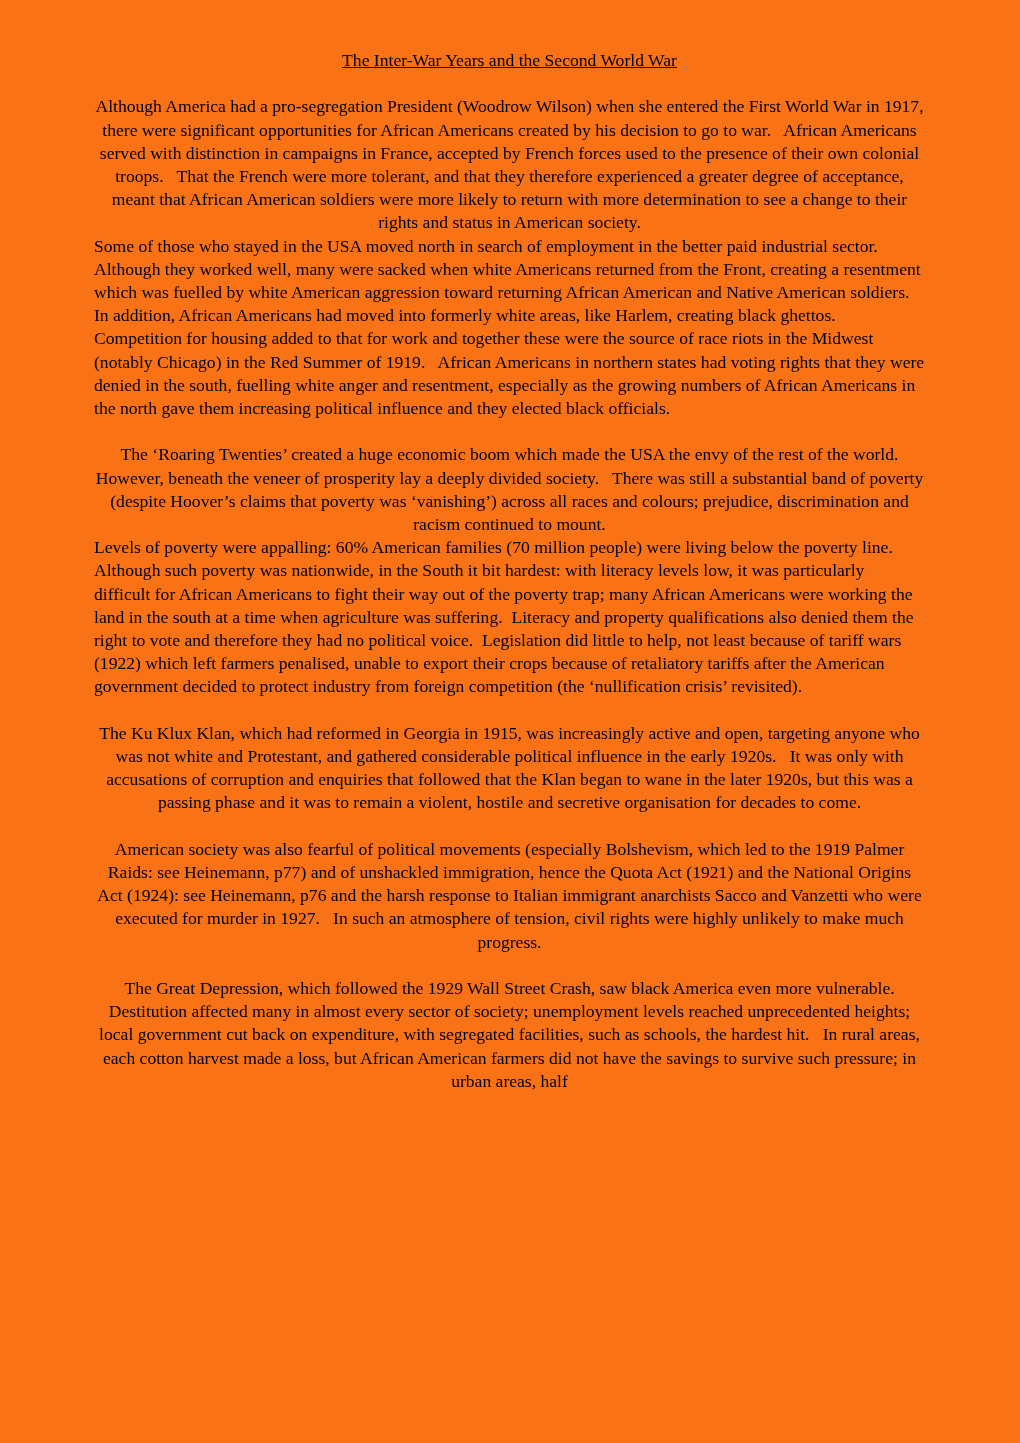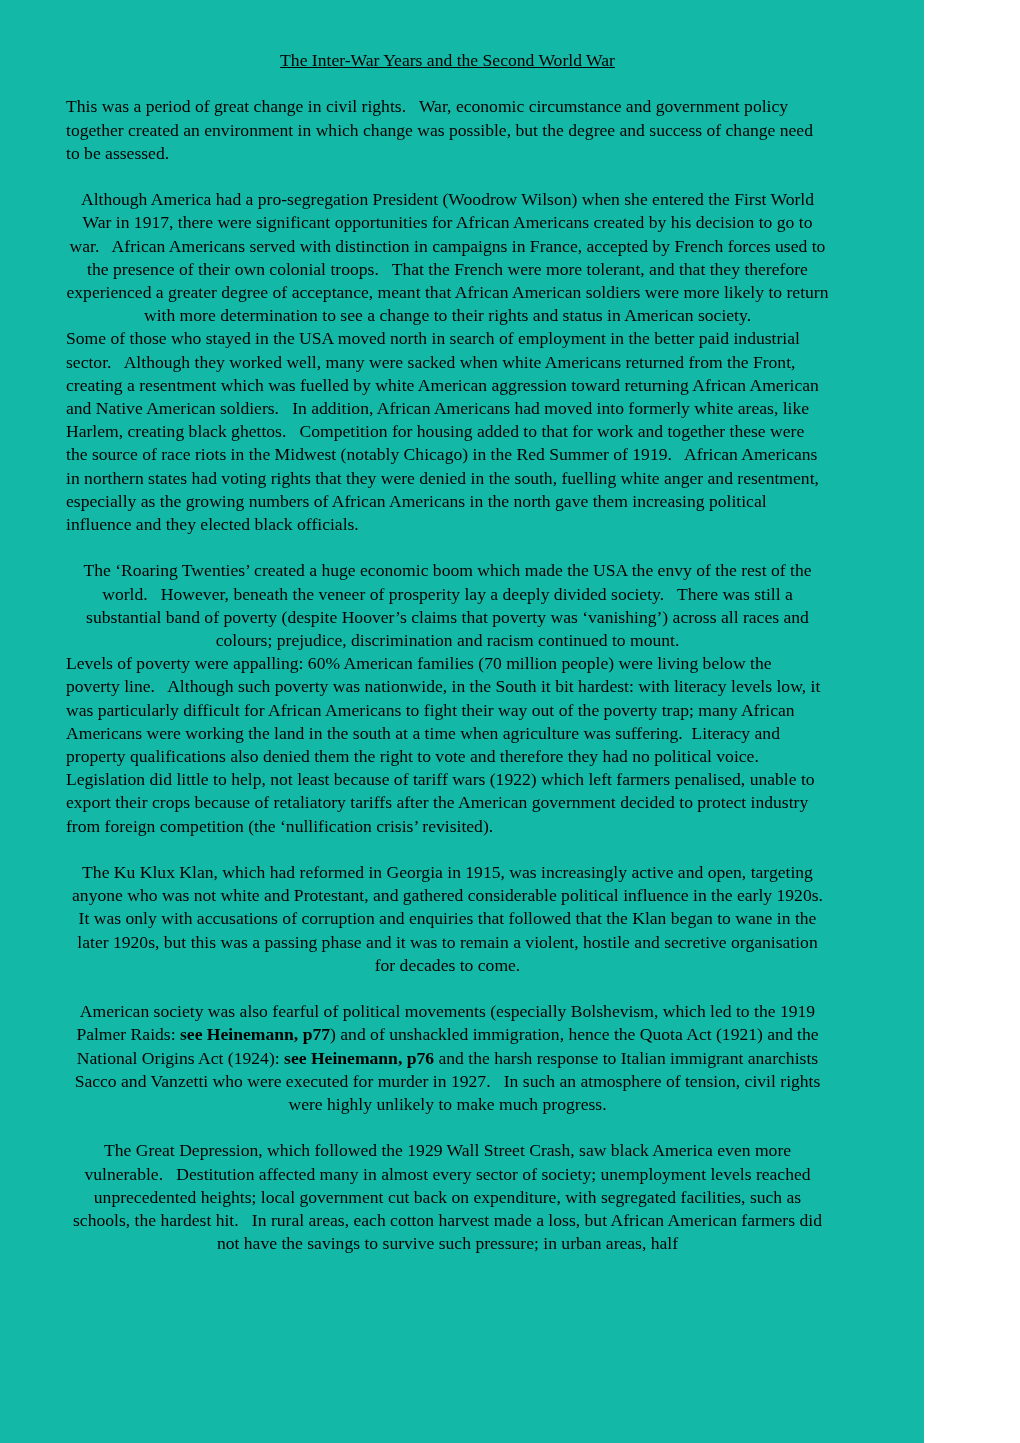--- a/index.html
+++ b/index.html
@@ -2,61 +2,60 @@
 <html><head>
 <meta charset="utf-8">
 <style>
   html, body {
     margin: 0;
     padding: 0;
     background: #ffffff;
   }
   .page {
     position: relative;
-    width: 924px;
+    width: 1020px;
     height: 1443px;
     box-sizing: border-box;
-    background: #14b8a6;
+    background: #f97316;
     color: #000000;
     font-family: "Liberation Serif", "DejaVu Serif", serif;
     font-size: 17.6px;
     line-height: 23.2px;
-    padding: 49px 95px 0 66px;
+    padding: 49px 95px 0 94px;
     overflow: hidden;
   }
   .doc-title {
     margin: 0 0 23.2px 0;
     font-size: 17.6px;
     line-height: 23.2px;
     font-weight: normal;
     text-align: center;
     text-decoration: underline;
   }
   .para {
     margin: 0;
     white-space: pre-wrap;
     text-align: left;
   }
   .gap {
     margin-top: 23.2px;
     text-align: center;
   }
   .bold-ref {
-    font-weight: bold;
+    font-weight: normal;
     margin-top: 22px;
   }
 </style>
 </head>
 <body>
 
 <div class="page">
 
   <h1 class="doc-title">The Inter-War Years and the Second World War</h1>
 
-  <p class="para">This was a period of great change in civil rights.   War, economic circumstance and government policy together created an environment in which change was possible, but the degree and success of change need to be assessed.</p>
 
   <p class="para gap">Although America had a pro-segregation President (Woodrow Wilson) when she entered the First World War in 1917, there were significant opportunities for African Americans created by his decision to go to war.   African Americans served with distinction in campaigns in France, accepted by French forces used to the presence of their own colonial troops.   That the French were more tolerant, and that they therefore experienced a greater degree of acceptance, meant that African American soldiers were more likely to return with more determination to see a change to their rights and status in American society.</p>
 
   <p class="para">Some of those who stayed in the USA moved north in search of employment in the better paid industrial sector.   Although they worked well, many were sacked when white Americans returned from the Front, creating a resentment which was fuelled by white American aggression toward returning African American and Native American soldiers.   In addition, African Americans had moved into formerly white areas, like Harlem, creating black ghettos.   Competition for housing added to that for work and together these were the source of race riots in the Midwest (notably Chicago) in the Red Summer of 1919.   African Americans in northern states had voting rights that they were denied in the south, fuelling white anger and resentment, especially as the growing numbers of African Americans in the north gave them increasing political influence and they elected black officials.</p>
 
   <p class="para gap">The ‘Roaring Twenties’ created a huge economic boom which made the USA the envy of the rest of the world.   However, beneath the veneer of prosperity lay a deeply divided society.   There was still a substantial band of poverty (despite Hoover’s claims that poverty was ‘vanishing’) across all races and colours; prejudice, discrimination and racism continued to mount.</p>
 
   <p class="para">Levels of poverty were appalling: 60% American families (70 million people) were living below the poverty line.   Although such poverty was nationwide, in the South it bit hardest: with literacy levels low, it was particularly difficult for African Americans to fight their way out of the poverty trap; many African Americans were working the land in the south at a time when agriculture was suffering.  Literacy and property qualifications also denied them the right to vote and therefore they had no political voice.  Legislation did little to help, not least because of tariff wars (1922) which left farmers penalised, unable to export their crops because of retaliatory tariffs after the American government decided to protect industry from foreign competition (the ‘nullification crisis’ revisited).</p>
 
   <p class="para gap">The Ku Klux Klan, which had reformed in Georgia in 1915, was increasingly active and open, targeting anyone who was not white and Protestant, and gathered considerable political influence in the early 1920s.   It was only with accusations of corruption and enquiries that followed that the Klan began to wane in the later 1920s, but this was a passing phase and it was to remain a violent, hostile and secretive organisation for decades to come.</p>

